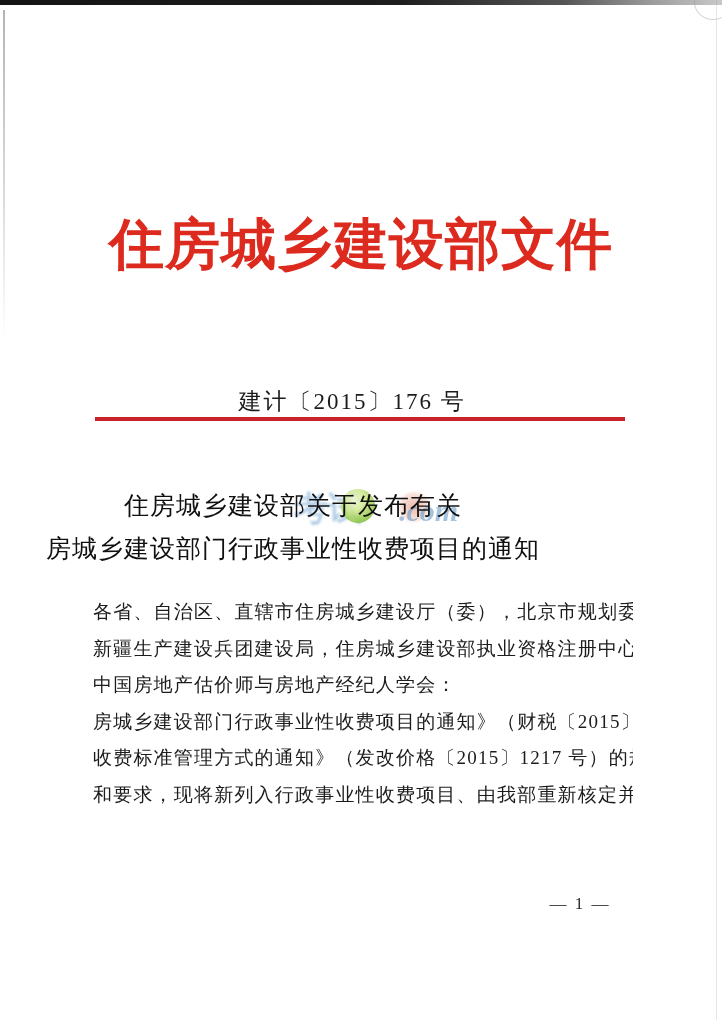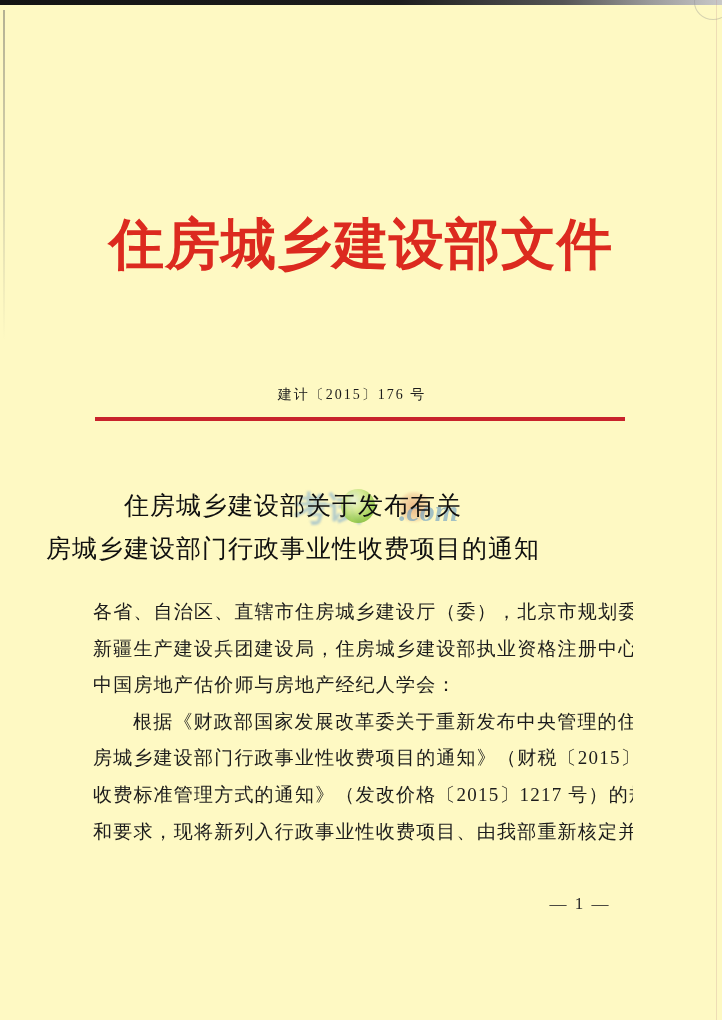--- a/index.html
+++ b/index.html
@@ -1,21 +1,21 @@
 <!DOCTYPE html>
 <html><head>
 <meta charset="utf-8">
 <style>
   html, body { margin: 0; padding: 0; background: #e8e8e8; }
   #scan-page {
     position: relative;
     width: 722px;
     height: 1020px;
     margin: 0 auto;
-    background: #fef9c3;
+    background: #ffffff;
     overflow: hidden;
     font-family: "Liberation Serif", "DejaVu Serif", serif;
     color: #1f1f1f;
   }
   
   .top-edge {
     position: absolute; left: 0; top: 0; width: 722px; height: 5px;
     background: linear-gradient(to right, #141414 0%, #1d1d1d 55%, #555 78%, #9a9a9a 90%, #c9c9c9 100%);
   }
   .punch-hole {
@@ -36,21 +36,21 @@
     position: absolute; left: 0; top: 208px; width: 722px;
     text-align: center;
     font-size: 55px; font-weight: 700; letter-spacing: 1px;
     color: #dc2a1f;
     white-space: nowrap;
   }
   
   .doc-number {
     position: absolute; left: 0; top: 386px; width: 704px;
     text-align: center;
-    font-size: 14px; letter-spacing: 2px;
+    font-size: 23px; letter-spacing: 2px;
     color: #1c1c1c;
     white-space: nowrap;
   }
   
   .red-rule {
     position: absolute; left: 95px; top: 417px; width: 530px; height: 4px;
     background: #c8232c;
   }
   
   .wm-text {
@@ -128,21 +128,20 @@
 
   <div class="notice-title">
     <div>住房城乡建设部关于发布有关</div>
     <div>房城乡建设部门行政事业性收费项目的通知</div>
   </div>
 
   <div class="body-block">
     <div class="bline">各省、自治区、直辖市住房城乡建设厅（委），北京市规划委，</div>
     <div class="bline">新疆生产建设兵团建设局，住房城乡建设部执业资格注册中心，</div>
     <div class="bline">中国房地产估价师与房地产经纪人学会：</div>
-    <div class="bline indent">根据《财政部国家发展改革委关于重新发布中央管理的住</div>
     <div class="bline">房城乡建设部门行政事业性收费项目的通知》（财税〔2015〕68</div>
     <div class="bline">收费标准管理方式的通知》（发改价格〔2015〕1217 号）的规定</div>
     <div class="bline">和要求，现将新列入行政事业性收费项目、由我部重新核定并组</div>
   </div>
 
   <div class="page-number">— 1 —</div>
 
 </div>
 
 </body></html>

